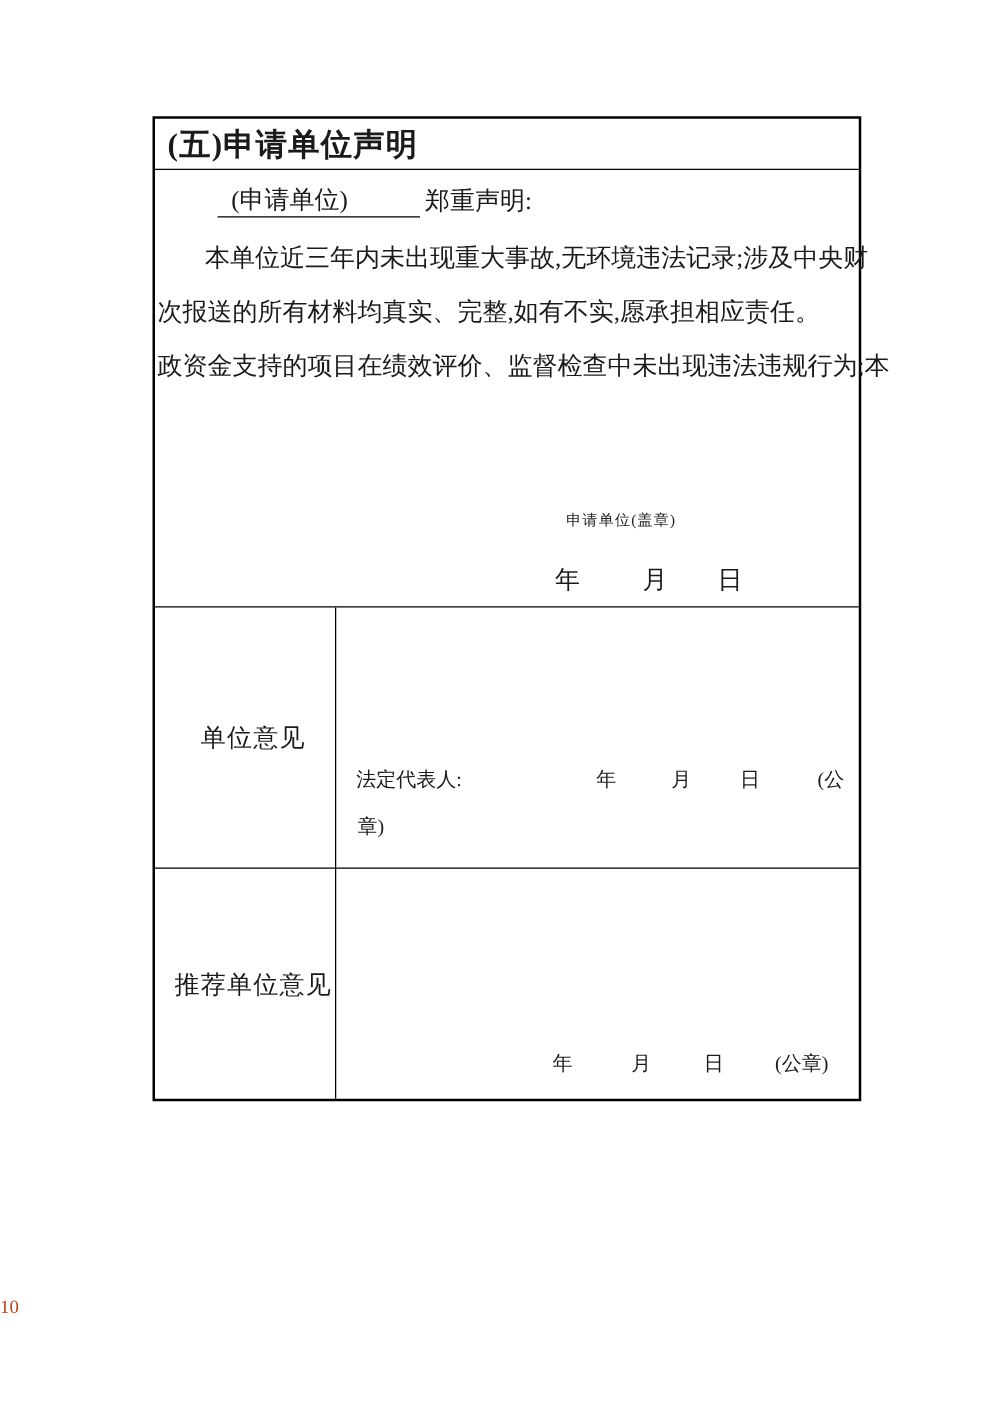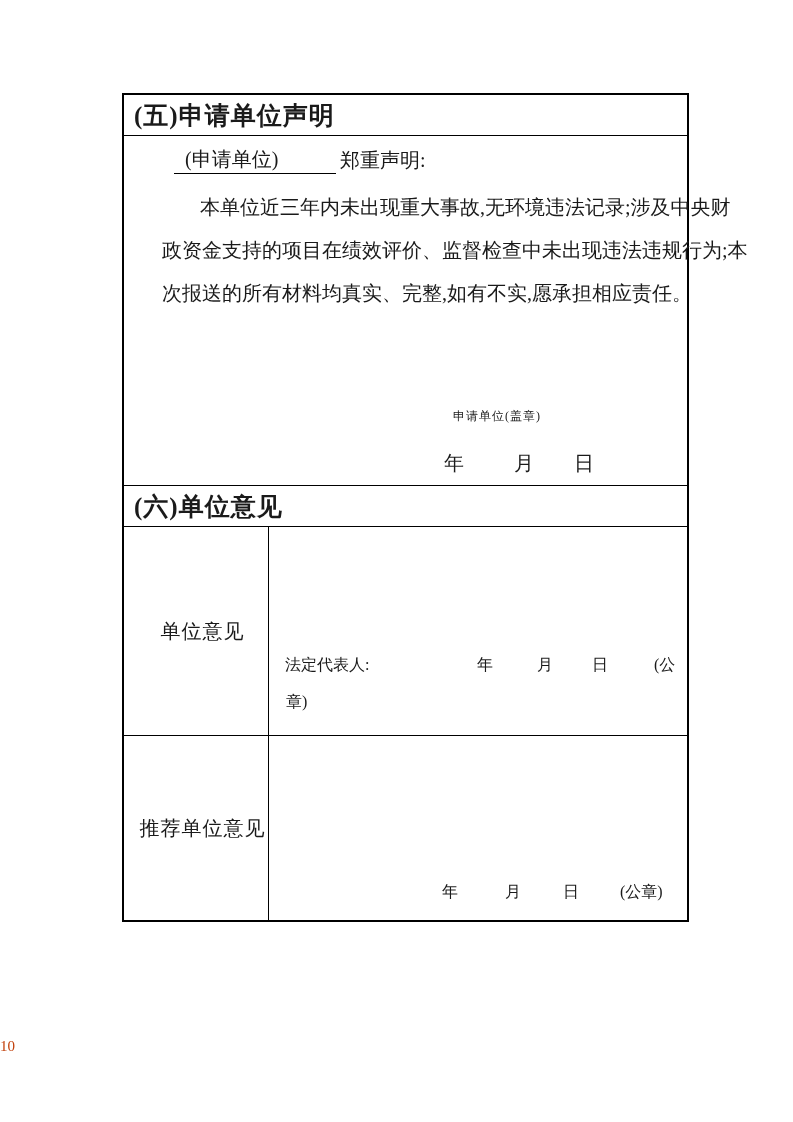--- a/index.html
+++ b/index.html
@@ -57,21 +57,21 @@
     margin-left: 4px;
   }
   .decl-body {
     position: absolute;
     left: 2px;
     top: 50px;
     right: 2px;
     line-height: 43px;
     font-size: 20px;
   }
-  .decl-body .line { white-space: nowrap; margin-left: 36px; }
+  .decl-body .line { white-space: nowrap; }
   .decl-body .line.indent { text-indent: 38px; }
   .decl-seal-line {
     position: absolute;
     left: 329px;
     top: 272px;
     font-size: 12px;
     letter-spacing: 1px;
     white-space: nowrap;
   }
   .decl-date-line {
@@ -132,34 +132,31 @@
   <div class="sec-header">
     <span>(五)申请单位声明</span>
   </div>
 
   <div class="decl-cell">
     <div class="decl-open-line">
       <span class="blank-underline">(申请单位)</span><span class="declare-lead">郑重声明:</span>
     </div>
     <div class="decl-body">
       <div class="line indent">本单位近三年内未出现重大事故,无环境违法记录;涉及中央财</div>
+      <div class="line">次报送的所有材料均真实、完整,如有不实,愿承担相应责任。</div>
       <div class="line">政资金支持的项目在绩效评价、监督检查中未出现违法违规行为;本</div>
-      <div class="line">次报送的所有材料均真实、完整,如有不实,愿承担相应责任。</div>
     </div>
     <div class="decl-seal-line">申请单位(盖章)</div>
     <div class="decl-date-line">
       <span class="y">年</span>
       <span class="m">月</span>
       <span class="d">日</span>
     </div>
   </div>
 
-  <div class="sec-header">
-    <span>(六)单位意见</span>
-  </div>
 
   <div class="opinion-grid row-a">
     <div class="cell-label">单位意见</div>
     <div class="cell-content">
       <span class="legal-rep">法定代表人:</span>
       <span class="ra-y">年</span>
       <span class="ra-m">月</span>
       <span class="ra-d">日</span>
       <span class="ra-seal1">(公</span>
       <span class="ra-seal2">章)</span>

